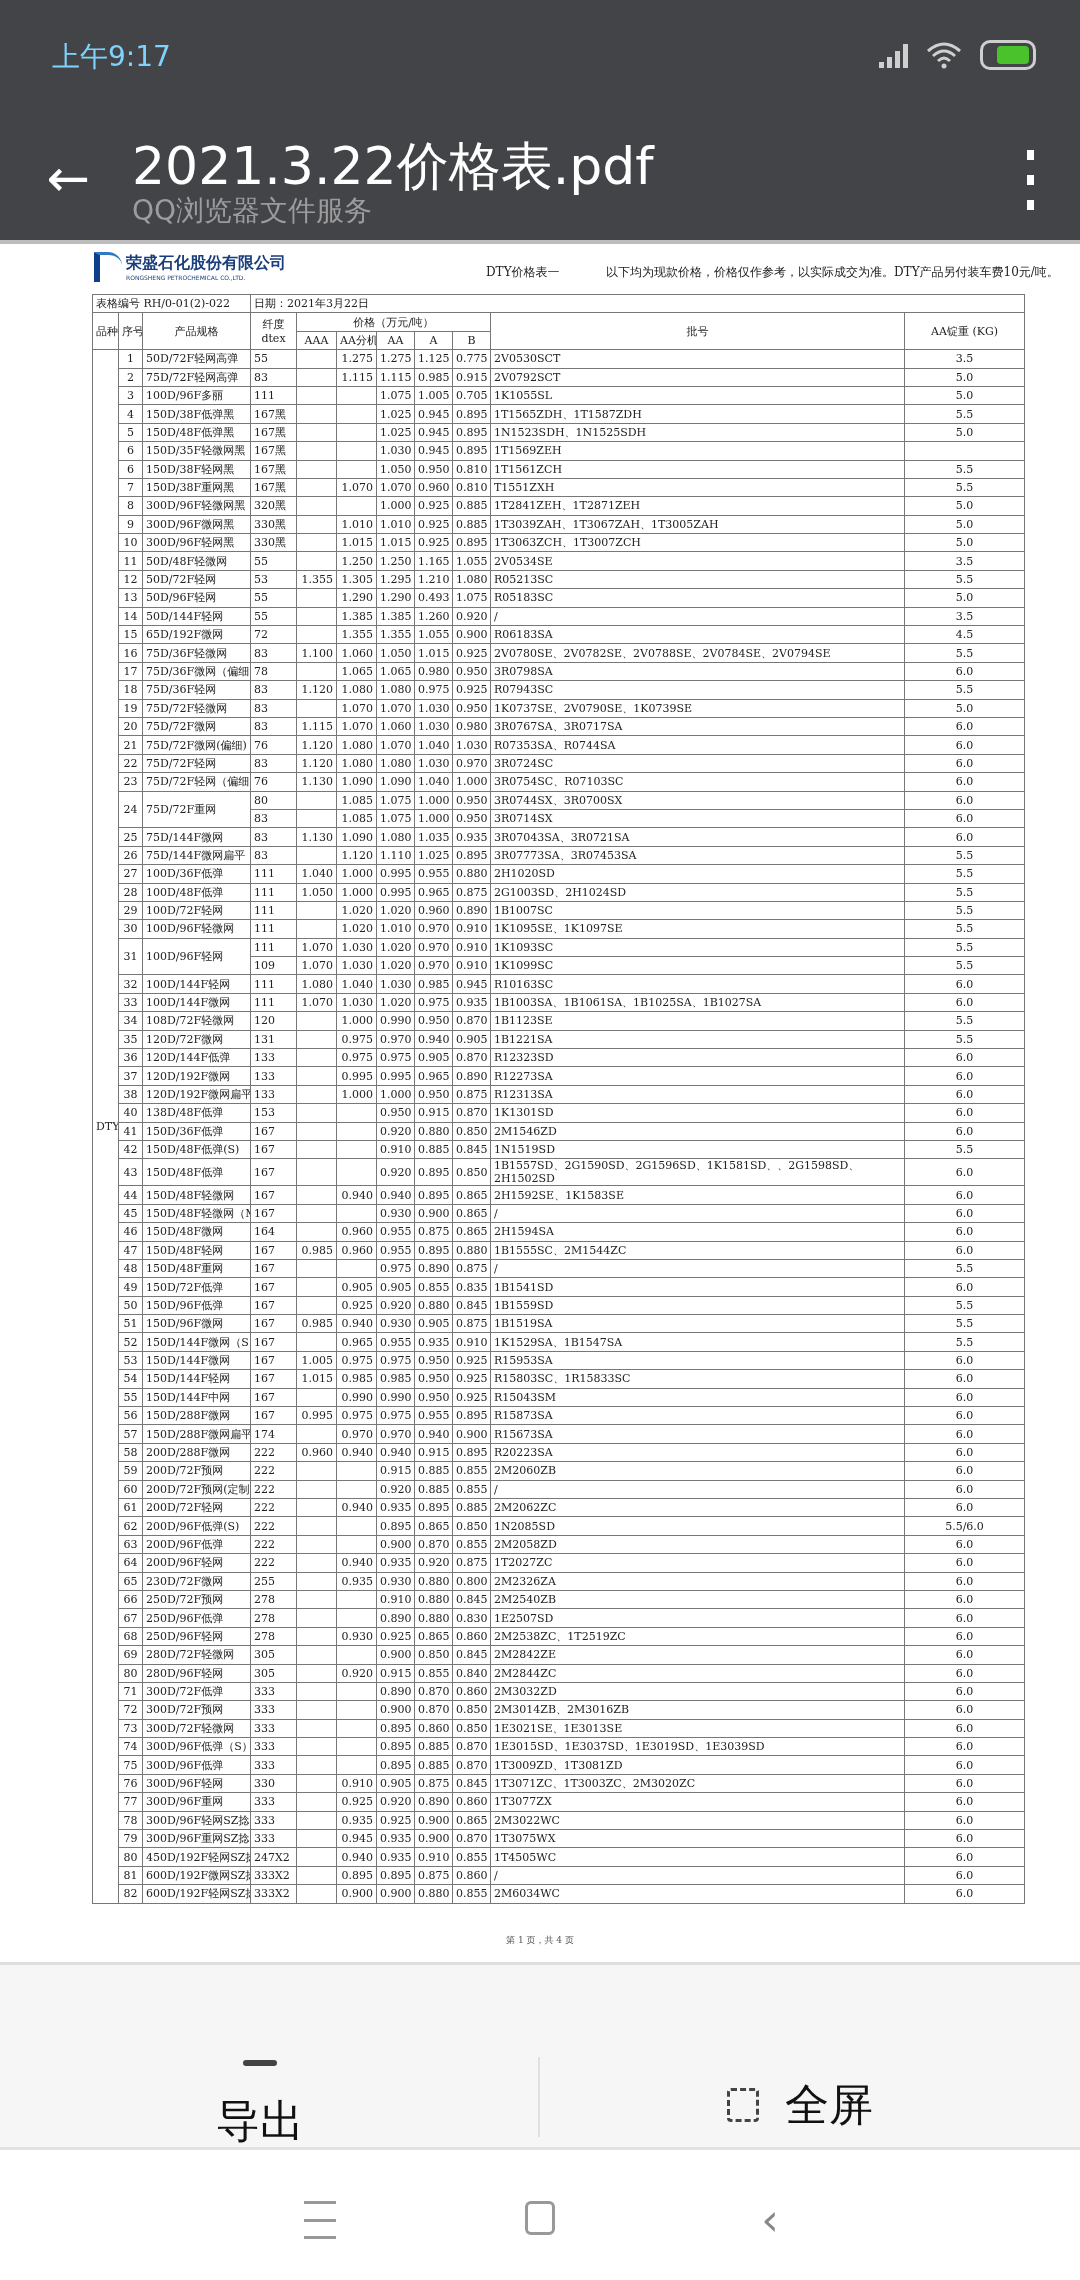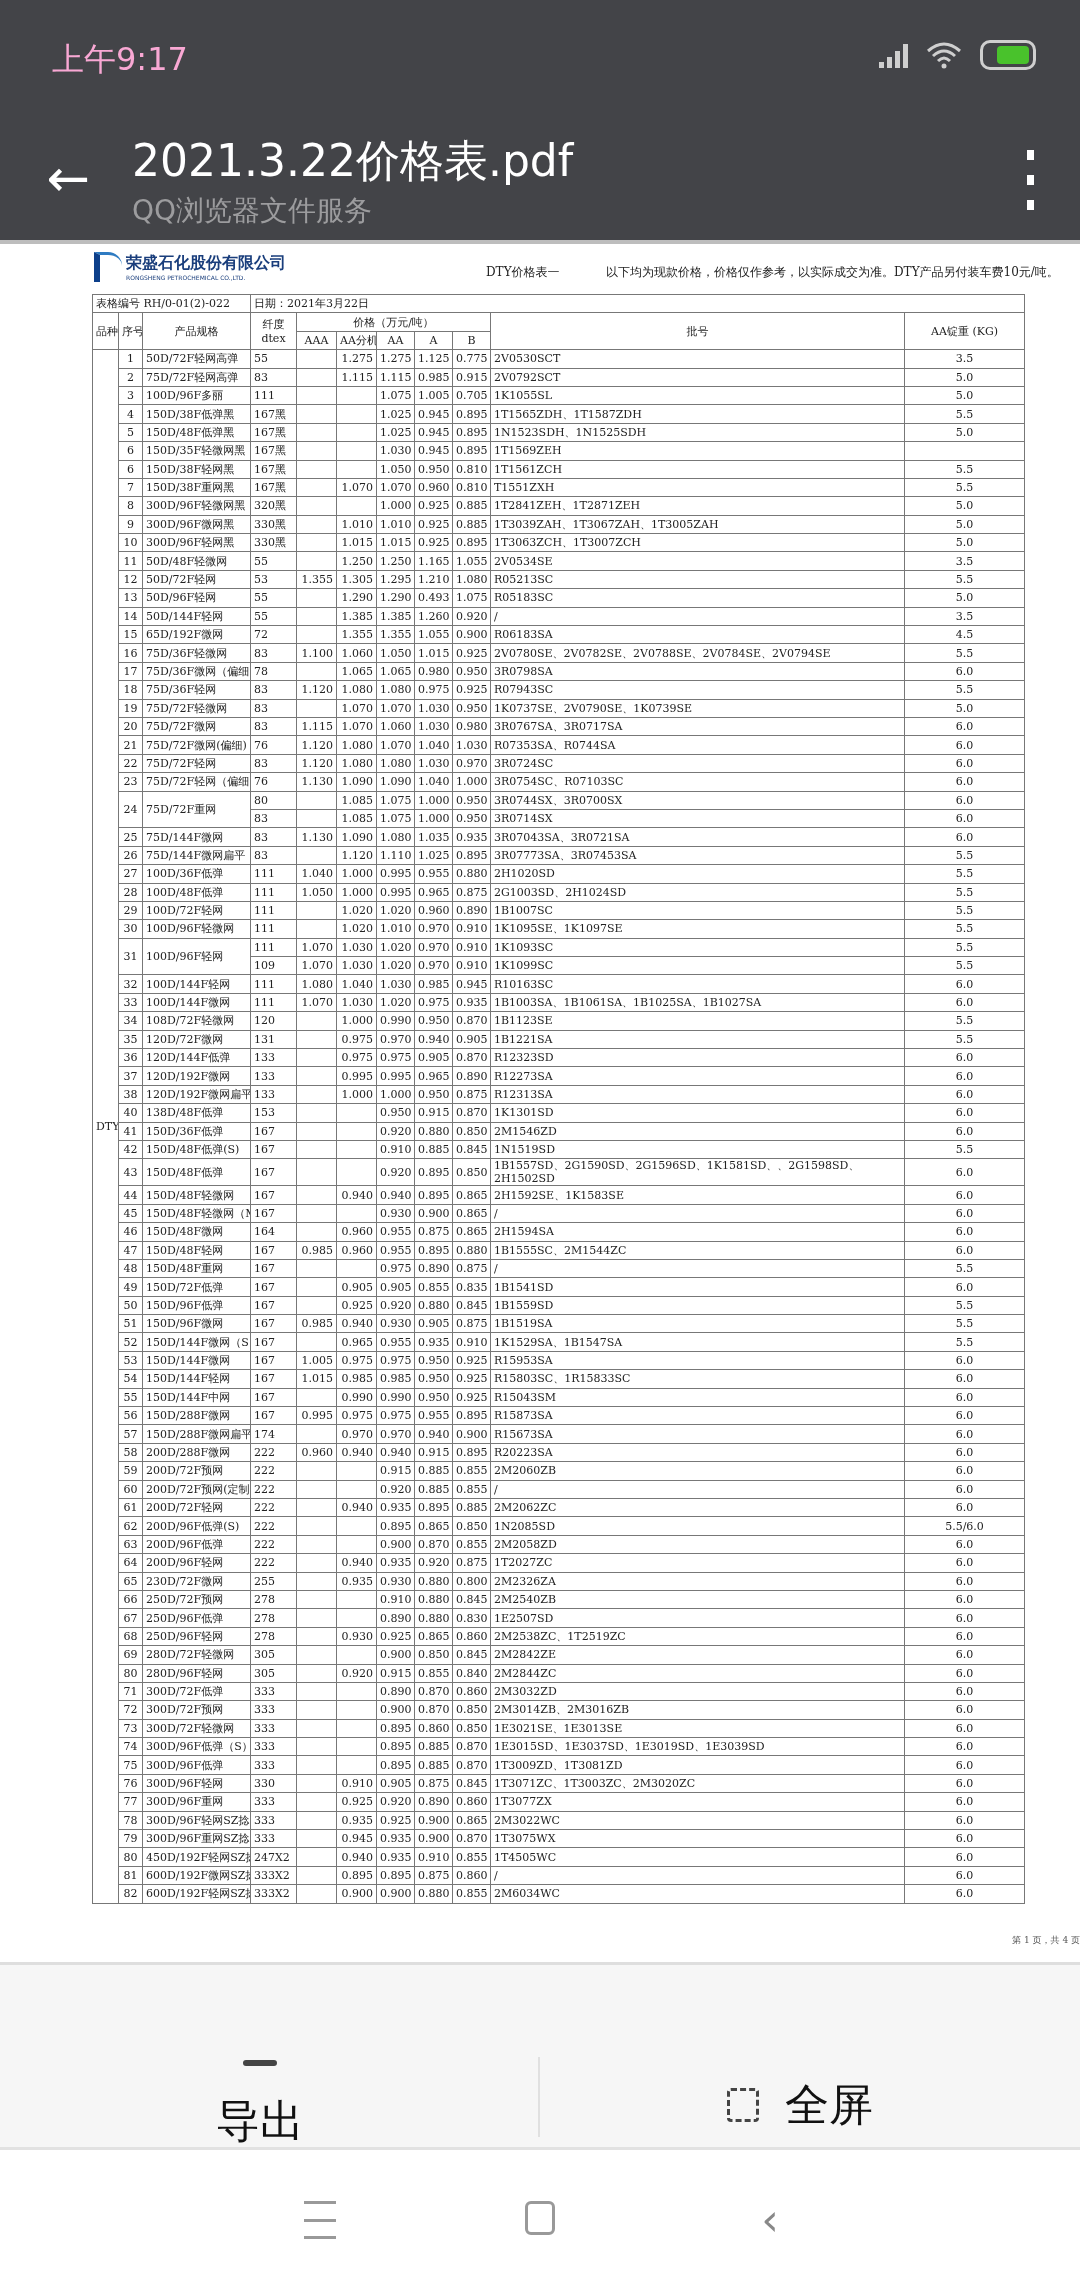--- a/index.html
+++ b/index.html
@@ -1,27 +1,27 @@
 <!DOCTYPE html>
 <html><head>
 <meta charset="utf-8">
 <style>
   * { box-sizing: border-box; margin: 0; padding: 0; }
   html, body { width: 1080px; height: 2280px; overflow: hidden; background: #ffffff; font-family: "DejaVu Sans", sans-serif; }
   .statusbar { position: absolute; left: 0; top: 0; width: 1080px; height: 120px; background: #434448; color: #e9e9e9; }
-  .statusbar .time { position: absolute; left: 52px; top: 38px; font-size: 32px; color: #f9a8d4; }
+  .statusbar .time { position: absolute; left: 52px; top: 38px; font-size: 28px; color: #7dd3fc; }
   .statusbar .icons { position: absolute; right: 44px; top: 40px; display: flex; gap: 18px; align-items: center; }
   .sig { display: flex; align-items: flex-end; gap: 3px; height: 26px; }
   .sig i { display: block; width: 5px; background: #cfcfcf; }
   .wifi { width: 36px; height: 28px; }
   .batt { width: 56px; height: 30px; border: 3px solid #cfcfcf; border-radius: 10px; position: relative; }
   .batt .fill { position: absolute; left: 14px; top: 3px; right: 4px; bottom: 3px; background: #49c22c; border-radius: 4px; }
   .titlebar { position: absolute; left: 0; top: 120px; width: 1080px; height: 120px; background: #434448; }
   .titlebar .back { position: absolute; left: 38px; top: 28px; width: 60px; height: 60px; color: #fff; font-size: 52px; line-height: 60px; text-align: center; }
-  .titlebar .title { position: absolute; left: 132px; top: 12px; font-size: 44px; color: #ffffff; }
+  .titlebar .title { position: absolute; left: 132px; top: 12px; font-size: 52px; color: #ffffff; }
   .titlebar .subtitle { position: absolute; left: 132px; top: 72px; font-size: 28px; color: #9c9c9e; }
   .titlebar .more { position: absolute; right: 40px; top: 30px; width: 20px; height: 60px; display: flex; flex-direction: column; justify-content: space-between; align-items: center; }
   .titlebar .more i { display: block; width: 7px; height: 10px; background: #fff; }
   .sep { position: absolute; left: 0; top: 240px; width: 1080px; height: 4px; background: #bdbdbd; }
 
   .pdf { position: absolute; left: 0; top: 244px; width: 1080px; height: 2165px; background: #fff; }
   .logo { position: absolute; left: 94px; top: 8px; display: flex; align-items: center; gap: 4px; }
   .logo .mark { width: 28px; height: 30px; border-left: 6px solid #0d3f8a; border-top: 3px solid #2e7bc2; border-radius: 0 14px 0 0; }
   .logo .cn { font-size: 16px; font-weight: bold; color: #1a3e7c; }
   .logo .en { font-size: 6px; color: #1a3e7c; }
@@ -30,21 +30,21 @@
 
   table.price { position: absolute; left: 92px; top: 50px; width: 932px; border-collapse: collapse; font-family: "DejaVu Serif", serif; font-size: 11px; color: #222; table-layout: fixed; }
   table.price td, table.price th { border: 1px solid #777; padding: 0 3px; height: 18.4px; white-space: nowrap; overflow: hidden; font-weight: normal; }
   table.price th { text-align: center; }
   .c-num { text-align: right; }
   .c-center { text-align: center; }
   .c-wt { text-align: center; }
   .c-kind { text-align: center; vertical-align: middle; }
   .c-batch { white-space: normal !important; line-height: 13px; }
   .tall td { height: 34px; }
-  .footer { position: absolute; left: 0; top: 1690px; width: 1080px; text-align: right; font-size: 9px; color: #555; font-family: "DejaVu Serif", serif; }
+  .footer { position: absolute; left: 0; top: 1690px; width: 1080px; text-align: center; font-size: 9px; color: #555; font-family: "DejaVu Serif", serif; }
 
   .promo { position: absolute; left: 0; top: 1962px; width: 1080px; height: 188px; background: #f6f6f6; border-top: 3px solid #dedede; border-bottom: 3px solid #e2e2e2; }
   .promo .msg { position: absolute; left: 0; top: 38px; width: 1080px; text-align: center; font-size: 32px; color: #666; }
   .promo .btn { position: absolute; top: 100px; height: 80px; width: 520px; display: flex; align-items: center; justify-content: center; gap: 26px; font-size: 44px; color: #111; }
   .promo .btn.export { left: 0; flex-direction: column; }
   .promo .btn.full { left: 540px; }
   .promo .divider { position: absolute; left: 538px; top: 92px; width: 2px; height: 80px; background: #e0e0e0; }
   .ico-export { width: 34px; height: 36px; border: 3px solid #444; border-radius: 6px; position: relative; }
   .ico-full { width: 32px; height: 34px; border: 3px dashed #444; border-radius: 4px; }
 

